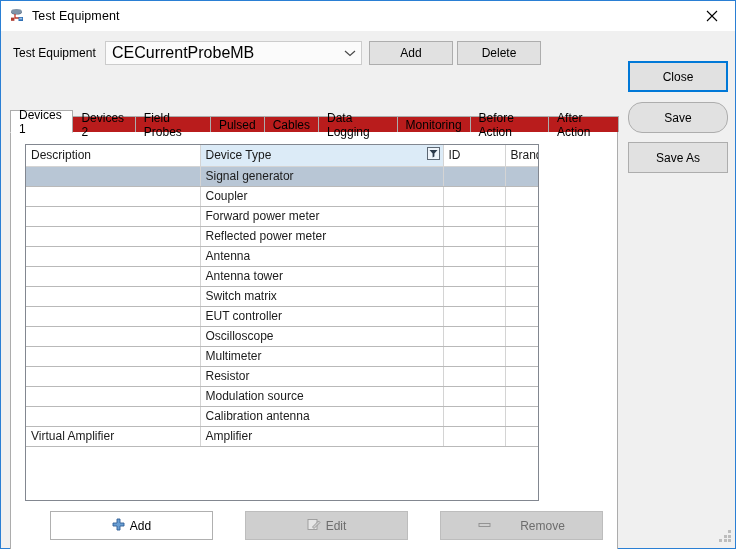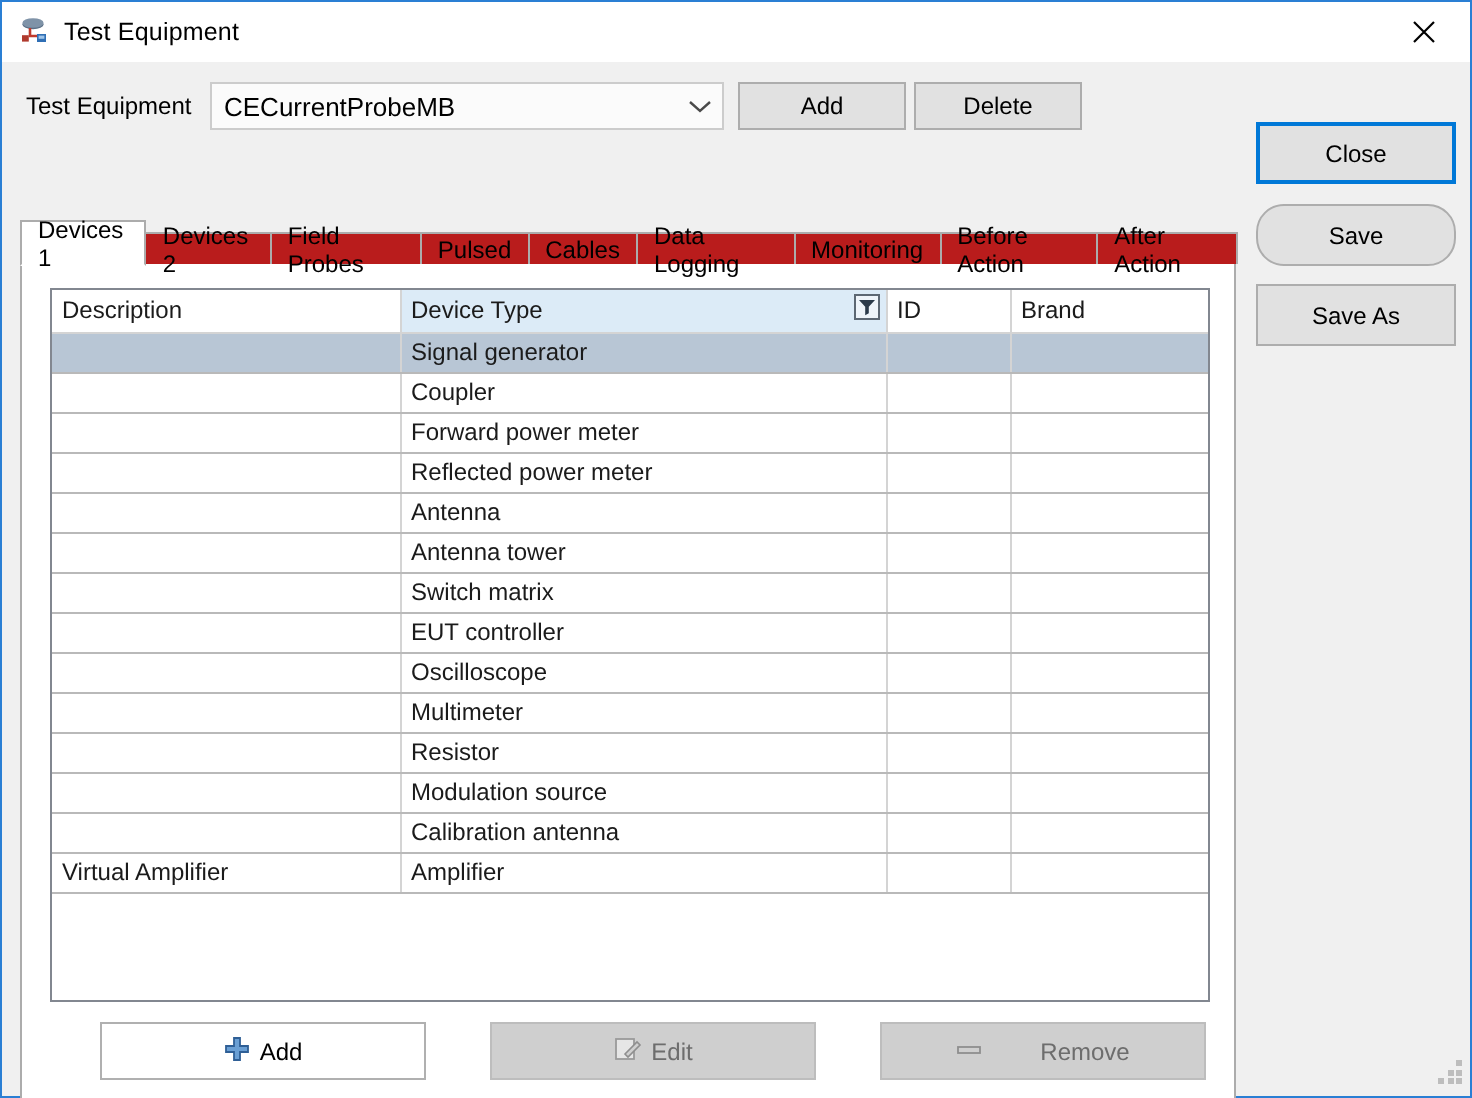--- a/index.html
+++ b/index.html
@@ -87,21 +87,21 @@
     height: 24px;
     background: #fbfbfb;
     border: 1px solid #cccccc;
     box-sizing: border-box;
     display: flex;
     align-items: center;
     cursor: default;
   }
   #te-combo-value {
     padding-left: 6px;
-    font-size: 13px;
+    font-size: 16px;
     flex: 1 1 auto;
     white-space: nowrap;
     overflow: hidden;
   }
   #te-combo-arrow {
     width: 22px;
     display: flex;
     align-items: center;
     justify-content: center;
   }
@@ -191,21 +191,21 @@
     background: #ffffff;
     border: 1px solid #acacac;
     box-sizing: border-box;
     z-index: 2;
   }
 
   
   #grid {
     position: absolute;
     left: 14px; top: 12px;
-    width: 580px;
+    width: 514px;
     height: 357px;
     border: 1px solid #828790;
     box-sizing: border-box;
     background: #ffffff;
     overflow: hidden;
   }
   table.devgrid {
     border-collapse: collapse;
     width: 100%;
     table-layout: fixed;

